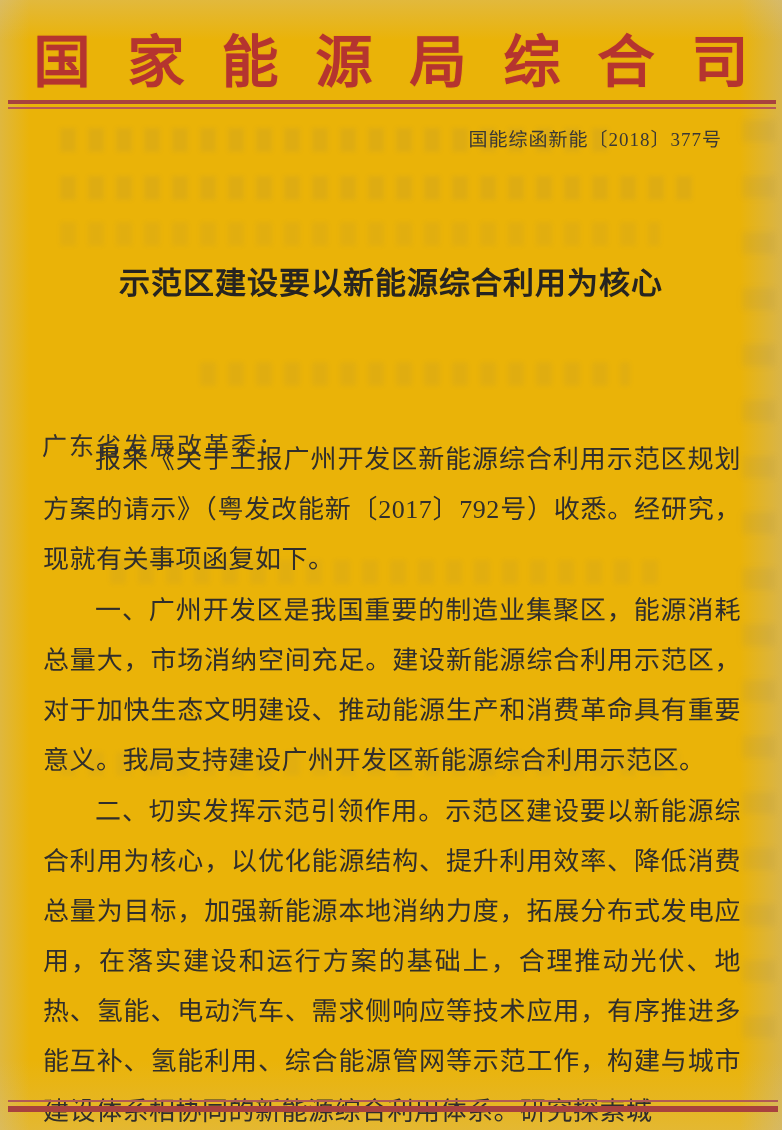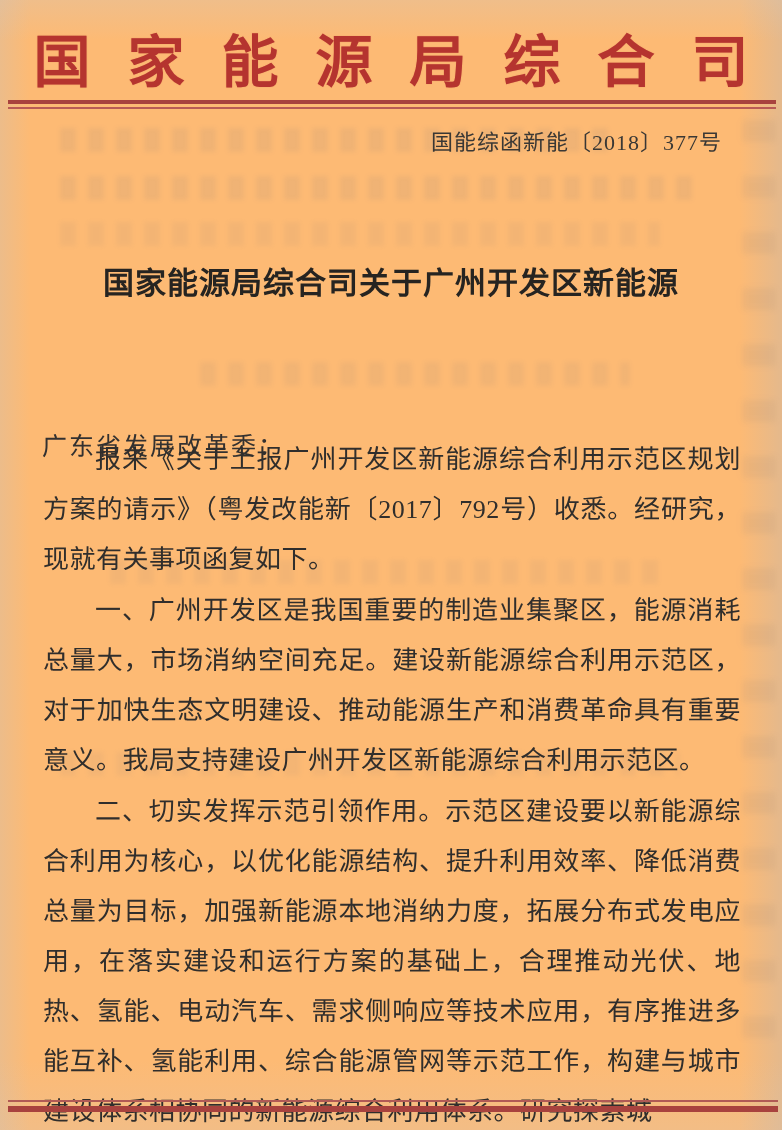--- a/index.html
+++ b/index.html
@@ -1,21 +1,21 @@
 <!DOCTYPE html>
 <html lang="zh-CN"><head>
 <meta charset="utf-8">
 <style>
   html, body { margin: 0; padding: 0; background: #e8e6e3; }
   .page {
     position: relative;
     width: 782px;
     height: 1130px;
     margin: 0 auto;
-    background: #fdba74;
+    background: #eab308;
     font-family: "Liberation Serif", "DejaVu Serif", serif;
     color: #2e2c2a;
     overflow: hidden;
   }
   
   .page::before {
     content: "";
     position: absolute; inset: 0;
     background:
       linear-gradient(180deg, rgba(205,200,196,0.28) 0, rgba(255,255,255,0) 40px, rgba(255,255,255,0) 1060px, rgba(205,200,196,0.22) 1130px),
@@ -40,21 +40,21 @@
   }
 
   .rule-head { position: absolute; top: 100px; left: 8px; right: 6px; z-index: 2; }
   .rule-head .thick { height: 4px; background: #a8423e; }
   .rule-head .gap   { height: 3px; }
   .rule-head .thin  { height: 2px; background: #b95a55; }
 
   .doc-number {
     position: absolute;
     top: 124px; right: 60px;
-    font-size: 22px;
+    font-size: 19px;
     letter-spacing: 1px;
     color: #3a3835;
     z-index: 2;
   }
 
   .title {
     position: absolute;
     top: 256px; left: 30px; right: 30px;
     margin: 0;
     text-align: center;
@@ -128,21 +128,21 @@
 
   <div class="rule-head">
     <div class="thick"></div>
     <div class="gap"></div>
     <div class="thin"></div>
   </div>
 
   <div class="doc-number">国能综函新能〔2018〕377号</div>
 
   <h1 class="title">
-    <span>国家能源局综合司关于广州开发区新能源</span>
+    <span>示范区建设要以新能源综合利用为核心</span>
   </h1>
 
   <div class="addressee">广东省发展改革委：</div>
 
   <div class="body-text">
     <p>报来《关于上报广州开发区新能源综合利用示范区规划方案的请示》（粤发改能新〔2017〕792号）收悉。经研究，现就有关事项函复如下。</p>
     <p>一、广州开发区是我国重要的制造业集聚区，能源消耗总量大，市场消纳空间充足。建设新能源综合利用示范区，对于加快生态文明建设、推动能源生产和消费革命具有重要意义。我局支持建设广州开发区新能源综合利用示范区。</p>
     <p>二、切实发挥示范引领作用。示范区建设要以新能源综合利用为核心，以优化能源结构、提升利用效率、降低消费总量为目标，加强新能源本地消纳力度，拓展分布式发电应用，在落实建设和运行方案的基础上，合理推动光伏、地热、氢能、电动汽车、需求侧响应等技术应用，有序推进多能互补、氢能利用、综合能源管网等示范工作，构建与城市建设体系相协同的新能源综合利用体系。研究探索城</p>
   </div>
 

